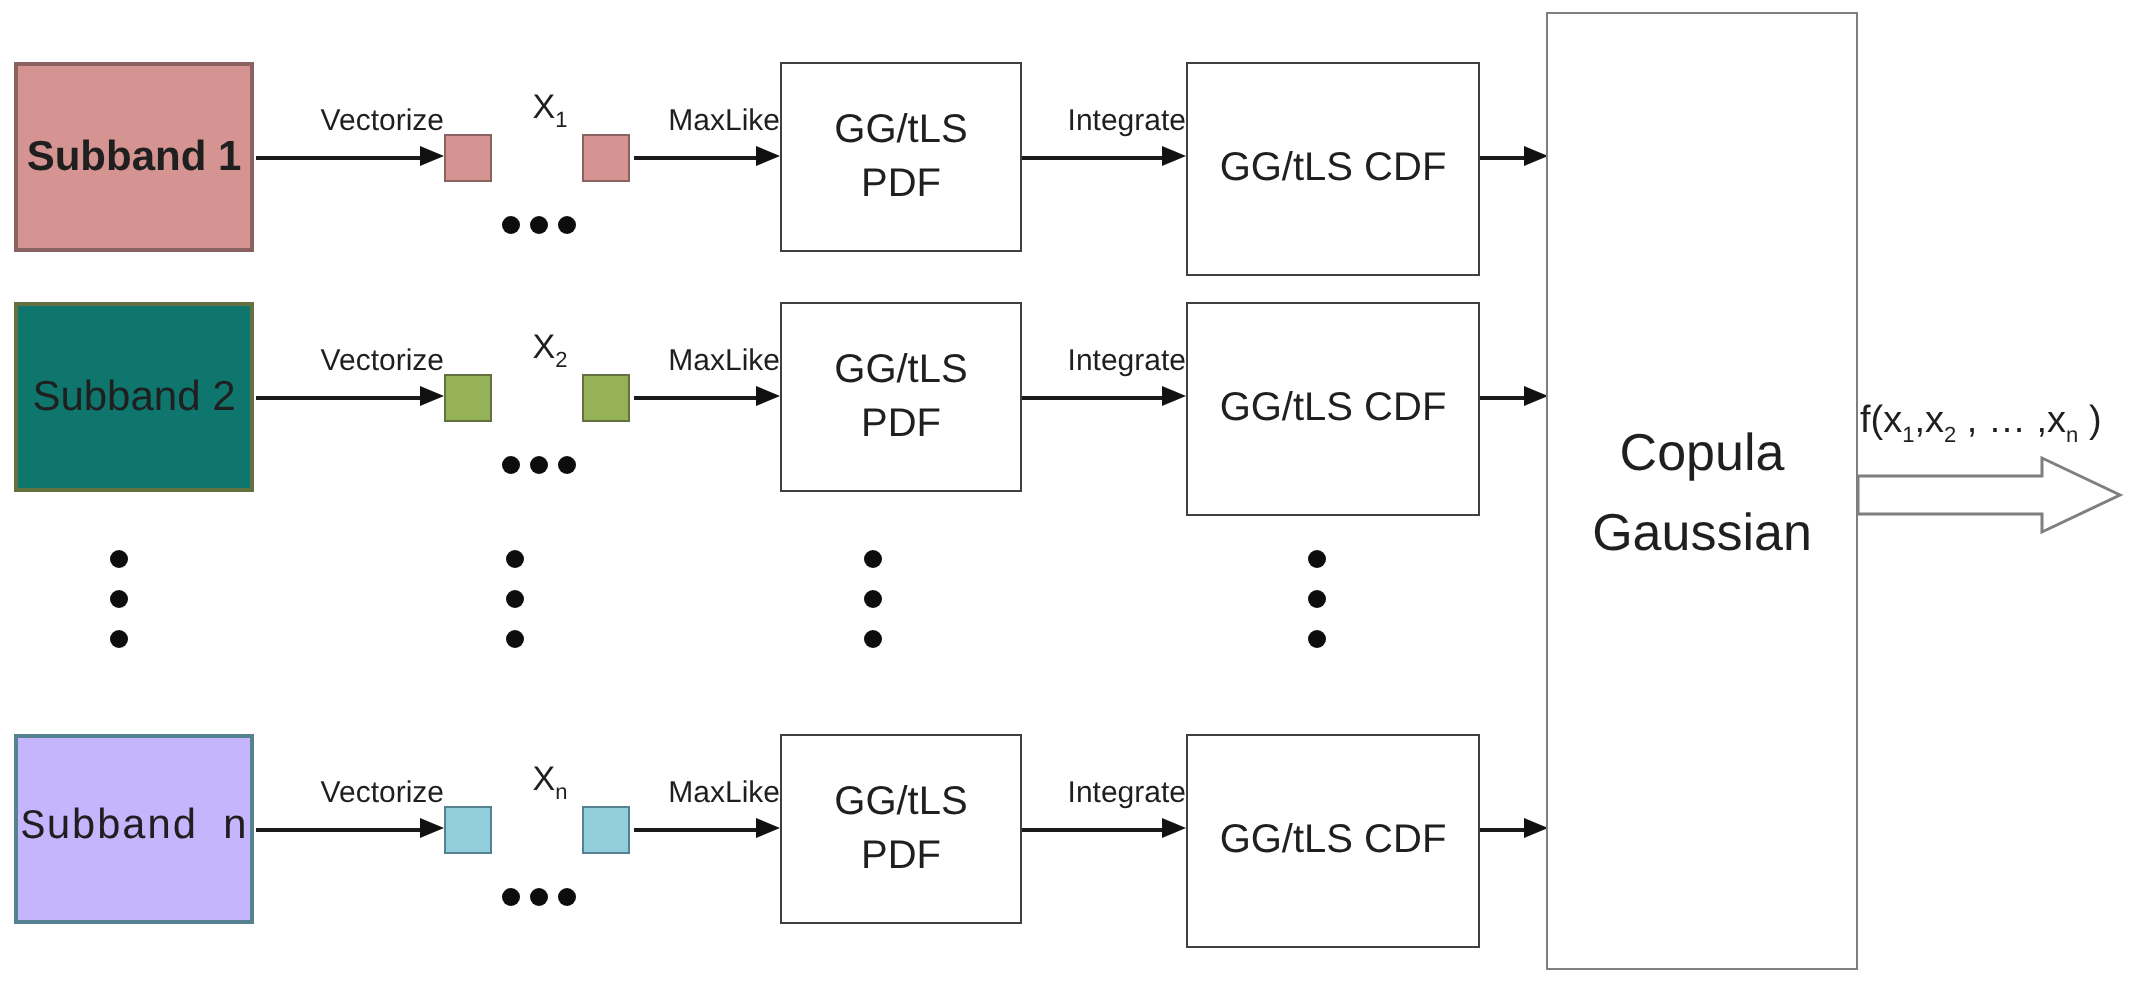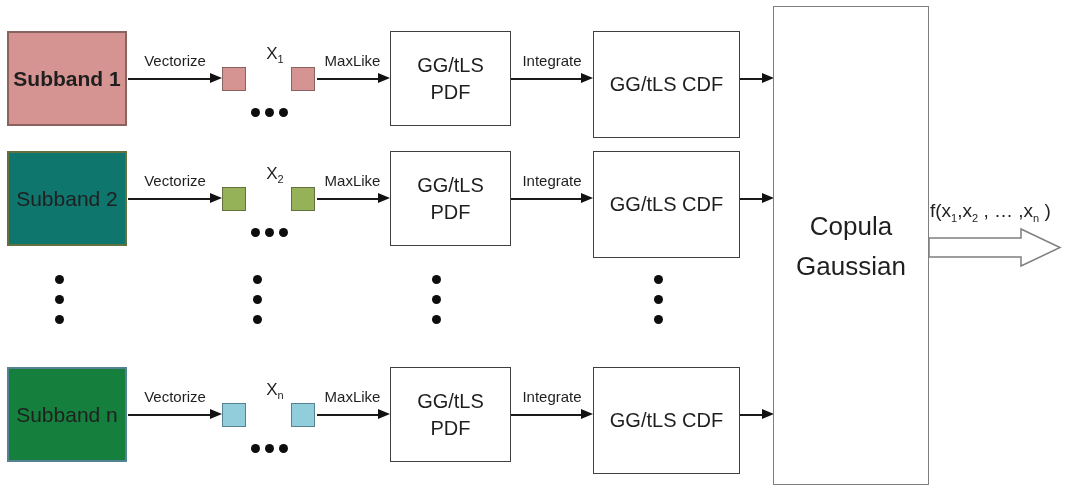--- a/index.html
+++ b/index.html
@@ -16,21 +16,21 @@
   .subband { left:7px; top:0; width:120px; height:95px; border:2px solid #666; font-size:21px; }
   .whitebox { border:1.5px solid #3f3f3f; font-size:20px; line-height:27px; }
   .pdfbox { left:390px; top:0; width:121px; height:95px; }
   .cdfbox { left:593px; top:0; width:147px; height:107px; }
   .hline { position:absolute; top:47px; height:1.6px; background:#1a1a1a; }
   .ah {
     position:absolute; top:41.8px; width:0; height:0;
     border-top:5.8px solid transparent; border-bottom:5.8px solid transparent;
     border-left:12px solid #111111;
   }
-  .alabel { position:absolute; top:21px; font-size:15px; text-align:center; white-space:nowrap; }
+  .alabel { position:absolute; top:21px; font-size:15px; text-align:right; white-space:nowrap; }
   .xlabel { position:absolute; top:13px; font-size:17px; text-align:center; white-space:nowrap; }
   sub { font-size:11px; }
   .sq { position:absolute; top:36px; width:24px; height:24px; box-sizing:border-box; border:1.6px solid #666; }
   .hdots { position:absolute; left:251px; top:77px; display:flex; gap:5px; }
   .dot { width:9px; height:9px; border-radius:50%; background:#0d0d0d; }
   .vdots { position:absolute; top:275px; display:flex; flex-direction:column; gap:11px; }
   .copula {
     position:absolute; left:773px; top:6px; width:156px; height:479px; box-sizing:border-box;
     border:1.5px solid #7f7f7f; background:#ffffff;
     display:flex; flex-direction:column; align-items:center; justify-content:center;
@@ -127,21 +127,21 @@
     <span class="dot"></span>
     <span class="dot"></span>
   </div>
   <div class="vdots" style="left:654px">
     <span class="dot"></span>
     <span class="dot"></span>
     <span class="dot"></span>
   </div>
 
   <div class="row" style="top:367px">
-    <div class="box subband" style="background-color: #15803d; border-color: rgb(85, 130, 145);">
+    <div class="box subband" style="background-color: #c4b5fd; border-color: rgb(85, 130, 145); font-family: Liberation Mono, monospace;">
       <span>Subband n</span>
     </div>
     <div class="hline" style="left:128px;width:82px"></div>
     <div class="ah" style="left:210px"></div>
     <div class="alabel" style="left:128px;width:94px">Vectorize</div>
     <div class="sq" style="left: 222px; background-color: rgb(146, 205, 220); border-color: rgb(85, 130, 145);"></div>
     <div class="hdots">
       <span class="dot"></span>
       <span class="dot"></span>
       <span class="dot"></span>

